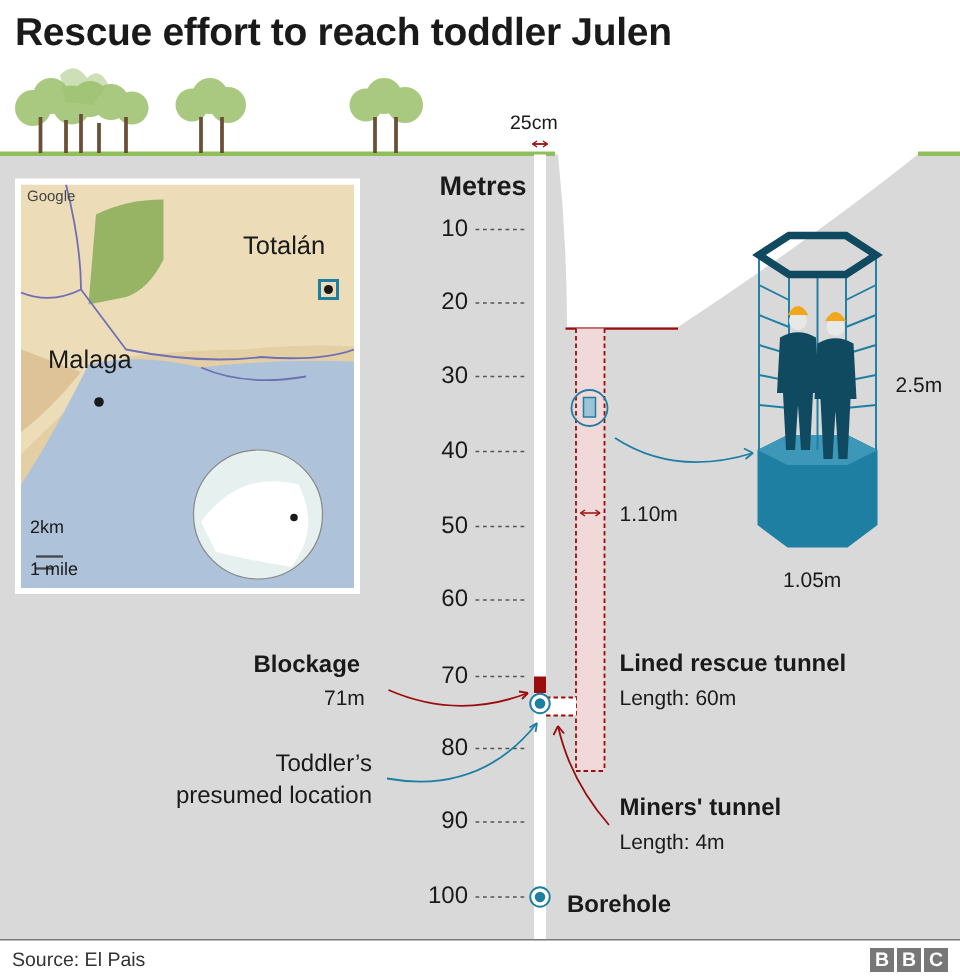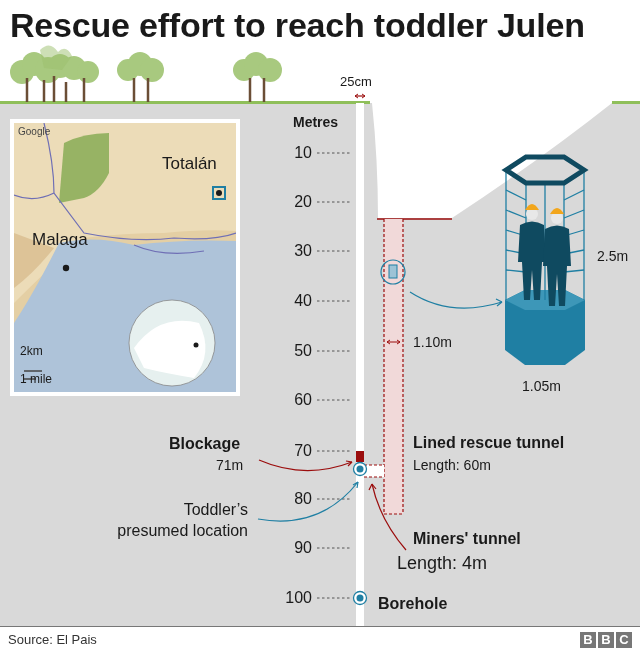--- a/index.html
+++ b/index.html
@@ -1,17 +1,17 @@
 <!DOCTYPE html>
 <html><head>
   <meta charset="utf-8">
   <style>
     html, body { margin: 0; padding: 0; }
     body { width: 640px; height: 651px; background: #ffffff; font-family: "Liberation Sans", sans-serif; position: relative; overflow: hidden; }
-    .title { position: absolute; left: 10px; top: 6px; font-size: 34px; font-weight: bold; color: #1a1a1a; letter-spacing: -0.2px; }
+    .title { position: absolute; left: 10px; top: 6px; font-size: 26px; font-weight: bold; color: #1a1a1a; letter-spacing: -0.2px; }
     .stage { position: absolute; left: 0; top: 0; width: 640px; height: 492px; }
     .lbl { position: absolute; color: #1a1a1a; white-space: nowrap; }
     .tick { font-size: 16px; text-align: right; width: 40px; }
     .bold { font-weight: bold; }
     .footer { position: absolute; left: 0; top: 626px; width: 640px; height: 25px; border-top: 1.5px solid #777; background: #fff; }
     .source { position: absolute; left: 8px; top: 5px; font-size: 13px; color: #333; }
     .bbc { position: absolute; right: 8px; top: 5px; display: flex; gap: 2px; }
     .bbc span { display: inline-block; width: 16px; height: 16px; background: #777; color: #fff; font-weight: bold; font-size: 13px; text-align: center; line-height: 16px; }
   </style>
 </head>
@@ -142,21 +142,21 @@
         <path d="M545 229 Q557 222 569 229 L571 266 L567 266 L565 306 L559 306 L557 274 L555 306 L549 306 L547 266 L543 266 Z"></path>
       </g>
       <g fill="#f2a61c">
         <path d="M525 210 Q532 198 539 210 Z"></path>
         <path d="M550 214 Q557 202 564 214 Z"></path>
       </g>
     </g>
   </svg>
 
   <div class="lbl" style="left:340px;top:74px;font-size:13px">25cm</div>
-  <div class="lbl bold" style="left:293px;top:114px;font-size:14px">Metres</div>
+  <div class="lbl bold" style="left:293px;top:114px;font-size:18px">Metres</div>
 
   <div class="lbl tick" style="left:272px;top:144px">10</div>
   <div class="lbl tick" style="left:272px;top:193px">20</div>
   <div class="lbl tick" style="left:272px;top:242px">30</div>
   <div class="lbl tick" style="left:272px;top:292px">40</div>
   <div class="lbl tick" style="left:272px;top:342px">50</div>
   <div class="lbl tick" style="left:272px;top:391px">60</div>
   <div class="lbl tick" style="left:272px;top:442px">70</div>
   <div class="lbl tick" style="left:272px;top:490px">80</div>
   <div class="lbl tick" style="left:272px;top:539px">90</div>
@@ -169,21 +169,21 @@
   <div class="lbl bold" style="left:169px;top:435px;font-size:16px">Blockage</div>
   <div class="lbl" style="left:216px;top:457px;font-size:14px">71m</div>
 
   <div class="lbl" style="right:392px;top:501px;font-size:16px;text-align:right">Toddler’s</div>
   <div class="lbl" style="right:392px;top:522px;font-size:16px;text-align:left">presumed location</div>
 
   <div class="lbl bold" style="left:413px;top:434px;font-size:16px">Lined rescue tunnel</div>
   <div class="lbl" style="left:413px;top:457px;font-size:14px">Length: 60m</div>
 
   <div class="lbl bold" style="left:413px;top:530px;font-size:16px">Miners' tunnel</div>
-  <div class="lbl" style="left:397px;top:553px;font-size:18px">Length: 4m</div>
+  <div class="lbl" style="left:413px;top:553px;font-size:14px">Length: 4m</div>
 
   <div class="lbl bold" style="left:378px;top:595px;font-size:16px">Borehole</div>
 
   <div style="position:absolute;left:10px;top:119px;width:230px;height:277px;background:#fff;text-align:right;">
     <svg width="222" height="269" viewBox="0 0 222 269" style="position:absolute;left:4px;top:4px">
       <rect width="222" height="269" fill="#ecdcb8"></rect>
       <path d="M0 180 Q40 140 70 115 Q110 110 150 110 Q190 106 222 108 L222 269 L0 269 Z" fill="#e4cfa4"></path>
       <path d="M0 269 L0 200 Q20 170 45 120 Q80 112 120 122 Q170 116 222 118 L222 269 Z" fill="#aec3d9"></path>
       <path d="M0 165 Q20 150 40 125 L0 110 Z" fill="#ddc397"></path>
       <path d="M50 20 Q70 10 95 10 L95 50 Q85 70 70 75 L45 80 Z" fill="#97b364"></path>

